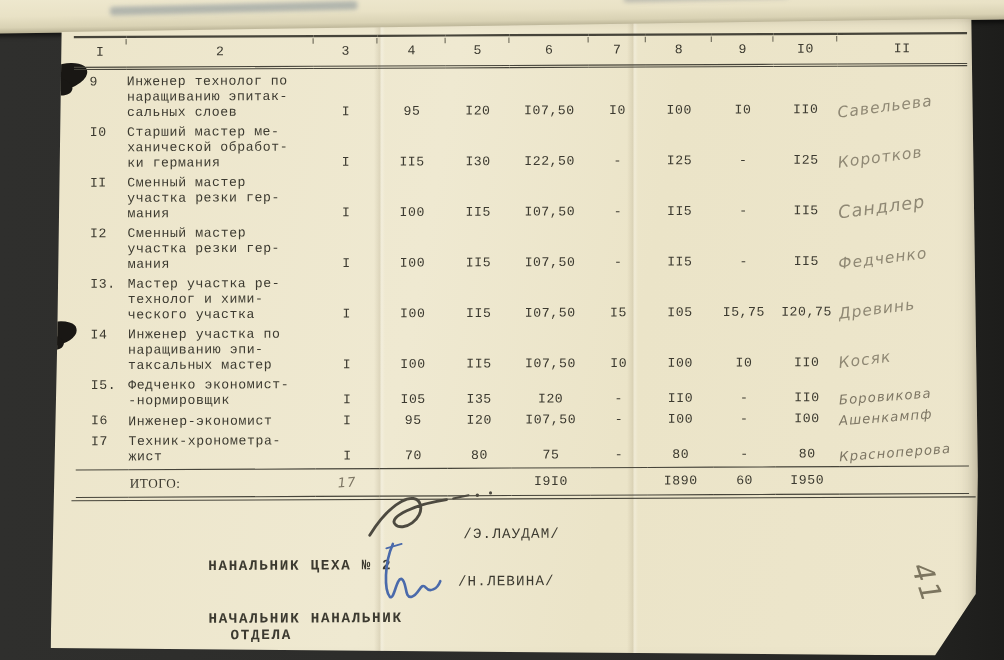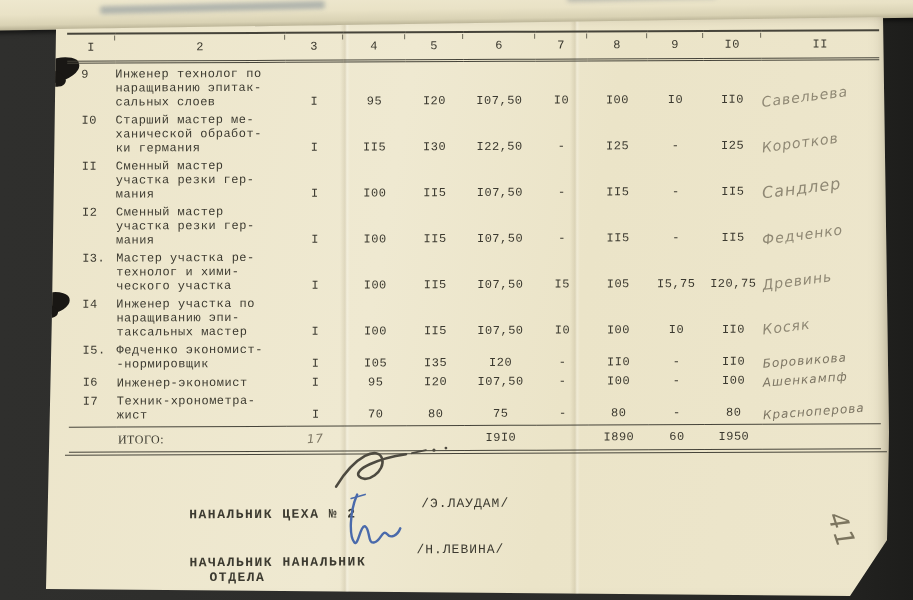--- a/index.html
+++ b/index.html
@@ -284,25 +284,25 @@
     </table>
     <div class="bottom-line" style="top:441px"></div>
 
     <div class="sig-title" style="left:148px;top:446px">НАНАЛЬНИК ЦЕХА № 2</div>
     <svg class="sig-svg" style="left:285px;top:432px" width="165" height="50" viewBox="0 0 165 50">
       <path d="M10 42 C 30 10, 52 2, 56 14 C 60 27, 40 40, 33 32 C 27 25, 52 14, 80 10" fill="none" stroke="#4d4a40" stroke-width="2.6" stroke-linecap="round"></path>
       <path d="M86 9 l14 -3" fill="none" stroke="#4d4a40" stroke-width="1.8" stroke-linecap="round"></path>
       <circle cx="108" cy="6" r="1.6" fill="#4d4a40"></circle>
         <circle cx="120" cy="4" r="1.4" fill="#4d4a40"></circle>
     </svg>
-    <div class="sig-name" style="left:380px;top:484px">/Э.ЛАУДАМ/</div>
+    <div class="sig-name" style="left:380px;top:466px">/Э.ЛАУДАМ/</div>
 
     <div class="sig-title" style="left:148px;top:494px">НАЧАЛЬНИК НАНАЛЬНИК</div>
     <div class="sig-title" style="left:168px;top:509px">ОТДЕЛА</div>
     <svg class="sig-svg" style="left:300px;top:478px" width="80" height="62" viewBox="0 0 80 62">
       <path d="M16 4 C 8 22, 8 46, 13 52 C 17 56, 19 34, 24 36 C 29 39, 26 54, 33 52 C 40 50, 41 38, 46 44 C 49 48, 56 46, 59 38" fill="none" stroke="#4a6aab" stroke-width="2.4" stroke-linecap="round"></path>
       <path d="M10 8 l14 -4" fill="none" stroke="#4a6aab" stroke-width="1.6" stroke-linecap="round"></path>
     </svg>
-    <div class="sig-name" style="left:375px;top:530px">/Н.ЛЕВИНА/</div>
+    <div class="sig-name" style="left:375px;top:509px">/Н.ЛЕВИНА/</div>
 
     <div class="page-num">41</div>
   </div>
 </div>
 
 </body></html>

